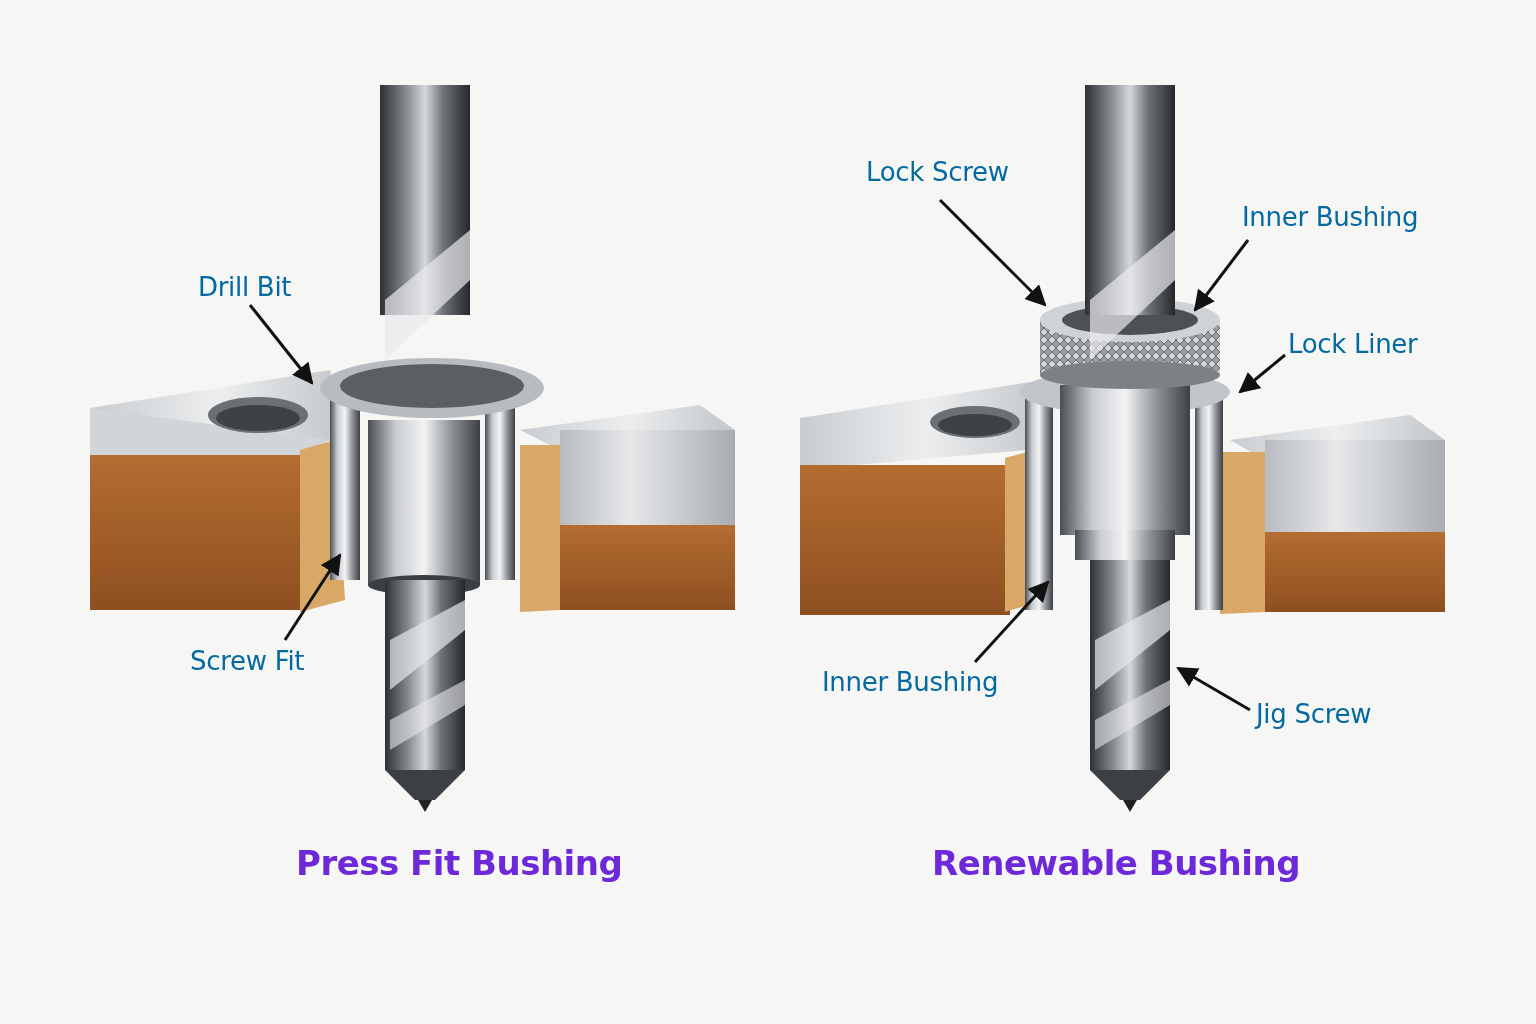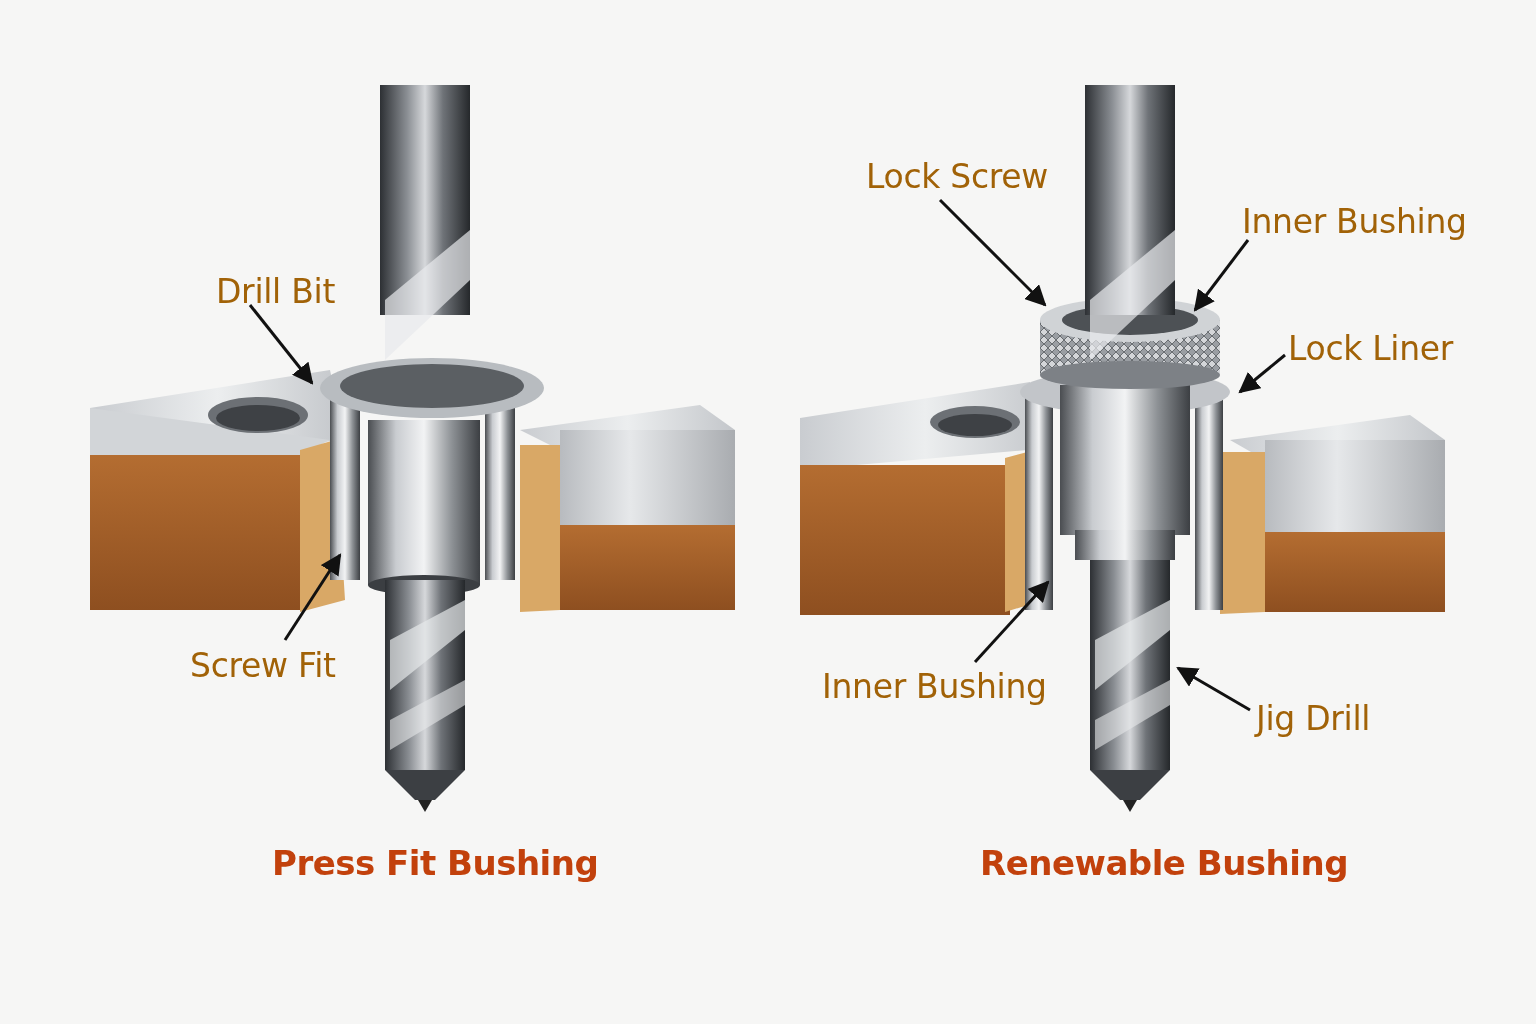--- a/index.html
+++ b/index.html
@@ -4,26 +4,26 @@
 <style>
   html, body { margin: 0; padding: 0; }
   body {
     width: 1536px; height: 1024px; overflow: hidden;
     background: #f6f6f5;
     font-family: "DejaVu Sans", sans-serif;
     position: relative;
   }
   .stage { position: absolute; left: 0; top: 0; width: 1536px; height: 1024px; }
   .label {
-    position: absolute; font-size: 33px; color: #a16207; white-space: nowrap;
+    position: absolute; font-size: 26px; color: #0369a1; white-space: nowrap;
     font-family: "DejaVu Sans", sans-serif; letter-spacing: -0.3px;
   }
   .title {
-    position: absolute; font-size: 34px; font-weight: bold; color: #c2410c;
-    white-space: nowrap; font-family: "DejaVu Sans", sans-serif; letter-spacing: -0.5px;
+    position: absolute; font-size: 34px; font-weight: bold; color: #6d28d9;
+    white-space: nowrap; font-family: "DejaVu Sans", sans-serif; letter-spacing: -0.5px; margin-left: 24px;
   }
   svg { position: absolute; left: 0; top: 0; }
 </style>
 </head>
 <body>
 
 <div class="stage">
 <svg width="1536" height="1024" viewBox="0 0 1536 1024">
   <defs>
     <linearGradient id="steelTop" x1="0" y1="0" x2="1" y2="0">
@@ -143,23 +143,23 @@
 
   <line x1="250" y1="305" x2="312" y2="383" stroke="#111" stroke-width="3" marker-end="url(#arrow)"></line>
   <line x1="285" y1="640" x2="340" y2="555" stroke="#111" stroke-width="3" marker-end="url(#arrow)"></line>
   <line x1="940" y1="200" x2="1045" y2="305" stroke="#111" stroke-width="3" marker-end="url(#arrow)"></line>
   <line x1="1248" y1="240" x2="1195" y2="310" stroke="#111" stroke-width="3" marker-end="url(#arrow)"></line>
   <line x1="1285" y1="355" x2="1240" y2="392" stroke="#111" stroke-width="3" marker-end="url(#arrow)"></line>
   <line x1="975" y1="662" x2="1048" y2="582" stroke="#111" stroke-width="3" marker-end="url(#arrow)"></line>
   <line x1="1250" y1="710" x2="1178" y2="668" stroke="#111" stroke-width="3" marker-end="url(#arrow)"></line>
 </svg>
 
-<div class="label" style="left:216px; top:272px;">Drill Bit</div>
+<div class="label" style="left:198px; top:272px;">Drill Bit</div>
 <div class="label" style="left:190px; top:646px;">Screw Fit</div>
 <div class="title" style="left:272px; top:843px;">Press Fit Bushing</div>
 
 <div class="label" style="left:866px; top:157px;">Lock Screw</div>
 <div class="label" style="left:1242px; top:202px;">Inner Bushing</div>
 <div class="label" style="left:1288px; top:329px;">Lock Liner</div>
 <div class="label" style="left:822px; top:667px;">Inner Bushing</div>
-<div class="label" style="left:1256px; top:699px;">Jig Drill</div>
-<div class="title" style="left:980px; top:843px;">Renewable Bushing</div>
+<div class="label" style="left:1256px; top:699px;">Jig Screw</div>
+<div class="title" style="left:908px; top:843px;">Renewable Bushing</div>
 </div>
 
 </body></html>

